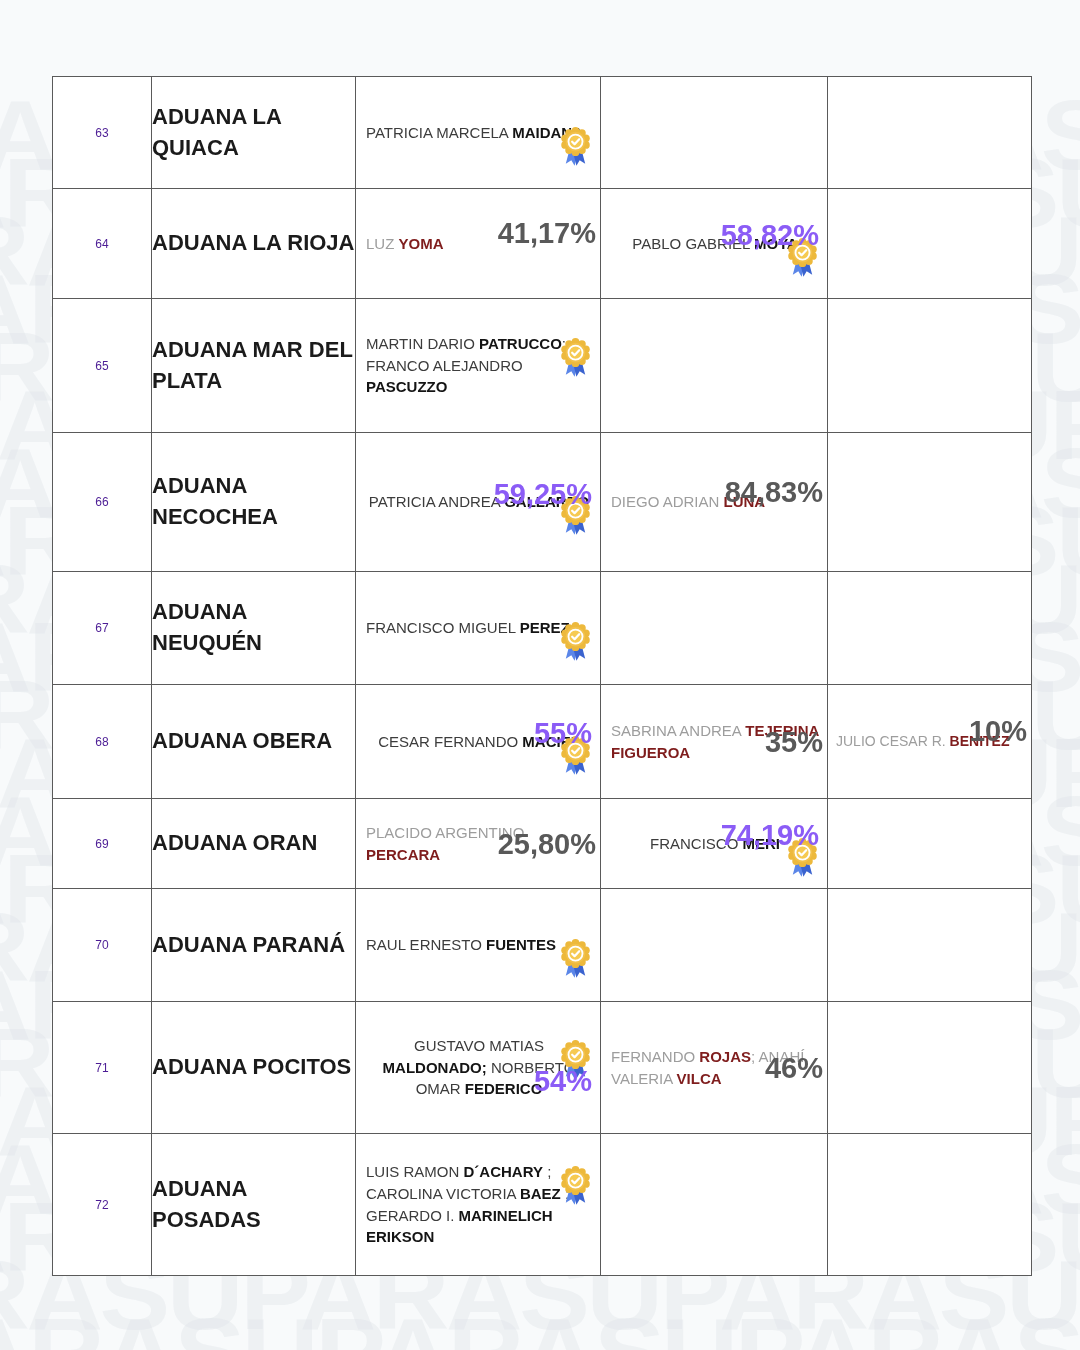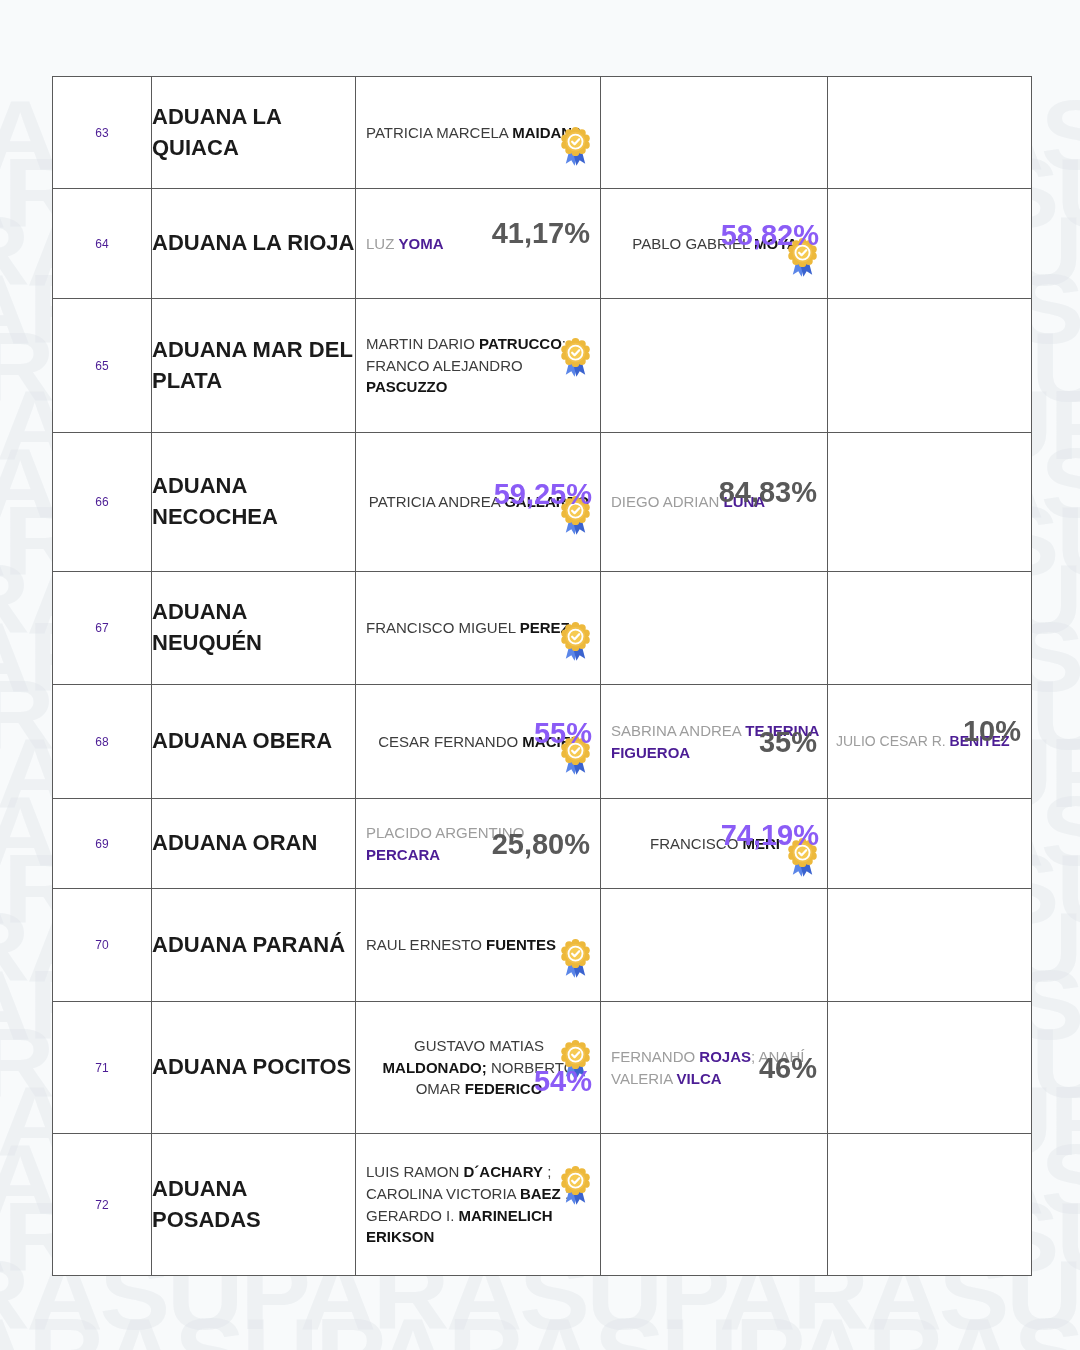--- a/index.html
+++ b/index.html
@@ -40,25 +40,25 @@
   td.cand-cell.winner{border:5px solid #2b8ab8;}
   .cand-wrap{
     position:relative;width:100%;height:100%;
     display:flex;align-items:center;
   }
   .cand-name{
     padding:0 8px 0 10px;font-size:15px;line-height:1.45;color:#9d9d9d;
     width:100%;
   }
   td.col5 .cand-name{font-size:14px;padding-left:8px;}
-  .cand-name b{color:#4c1d95;}
+  .cand-name b{color:#7f1d1d;}
   td.cand-cell.winner .cand-name{color:#3c3c3c;}
   td.cand-cell.winner .cand-name b{color:#141414;}
   .pct{
-    position:absolute;right:10px;bottom:4px;
+    position:absolute;right:4px;bottom:4px;
     font-weight:bold;font-size:29px;color:#595959;line-height:1.1;
   }
   td.cand-cell.winner .pct{color:#8b5cf6;bottom:2px;right:8px;text-align:center;}
   .medal{
     position:absolute;top:4px;right:6px;width:37px;height:46px;
     pointer-events:none;
   }
   td.cand-cell.winner .cand-wrap.haspct .cand-name{padding-bottom:0;text-align:center;}
 </style>
 </head>

